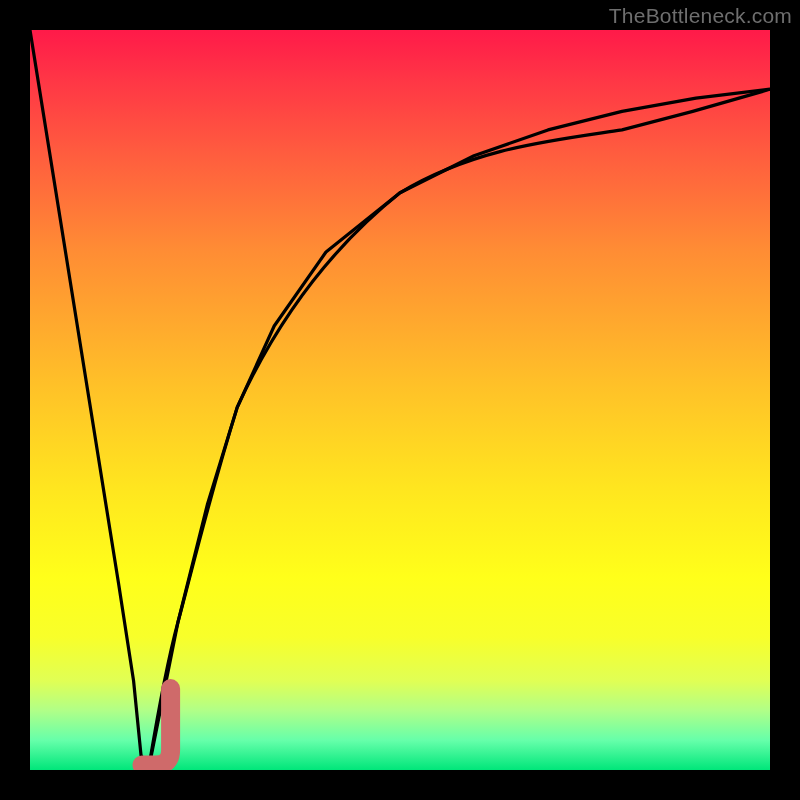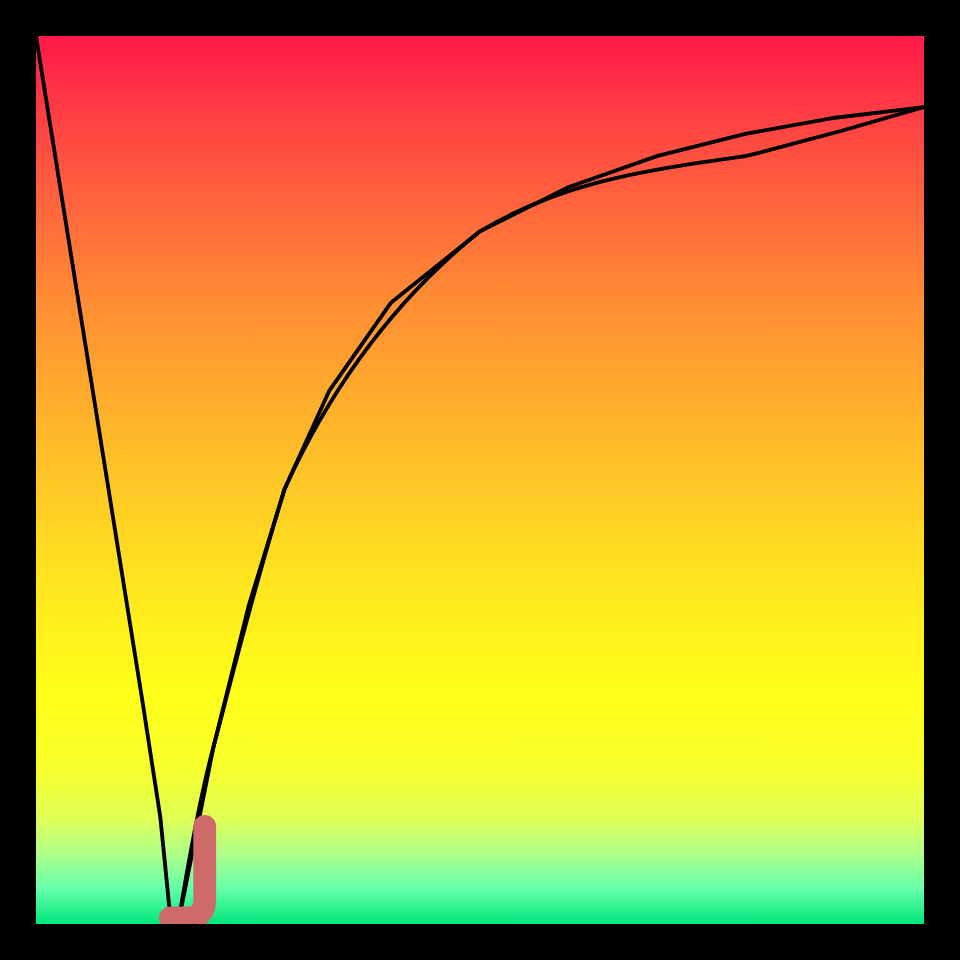--- a/index.html
+++ b/index.html
@@ -56,20 +56,21 @@
     color: #6e6e6e;
     font-size: 21px;
     letter-spacing: 0.2px;
     font-weight: 400;
   }
 </style>
 </head>
 <body>
 
 <div class="frame">
+  <div class="watermark">TheBottleneck.com</div>
 
   <div class="plot-area">
     <div class="gradient"></div>
 
     <svg class="curve" viewBox="0 0 740 740">
 
       <path d="M 0 0
                L 29.6 185
                L 59.2 370
                L 88.8 555

